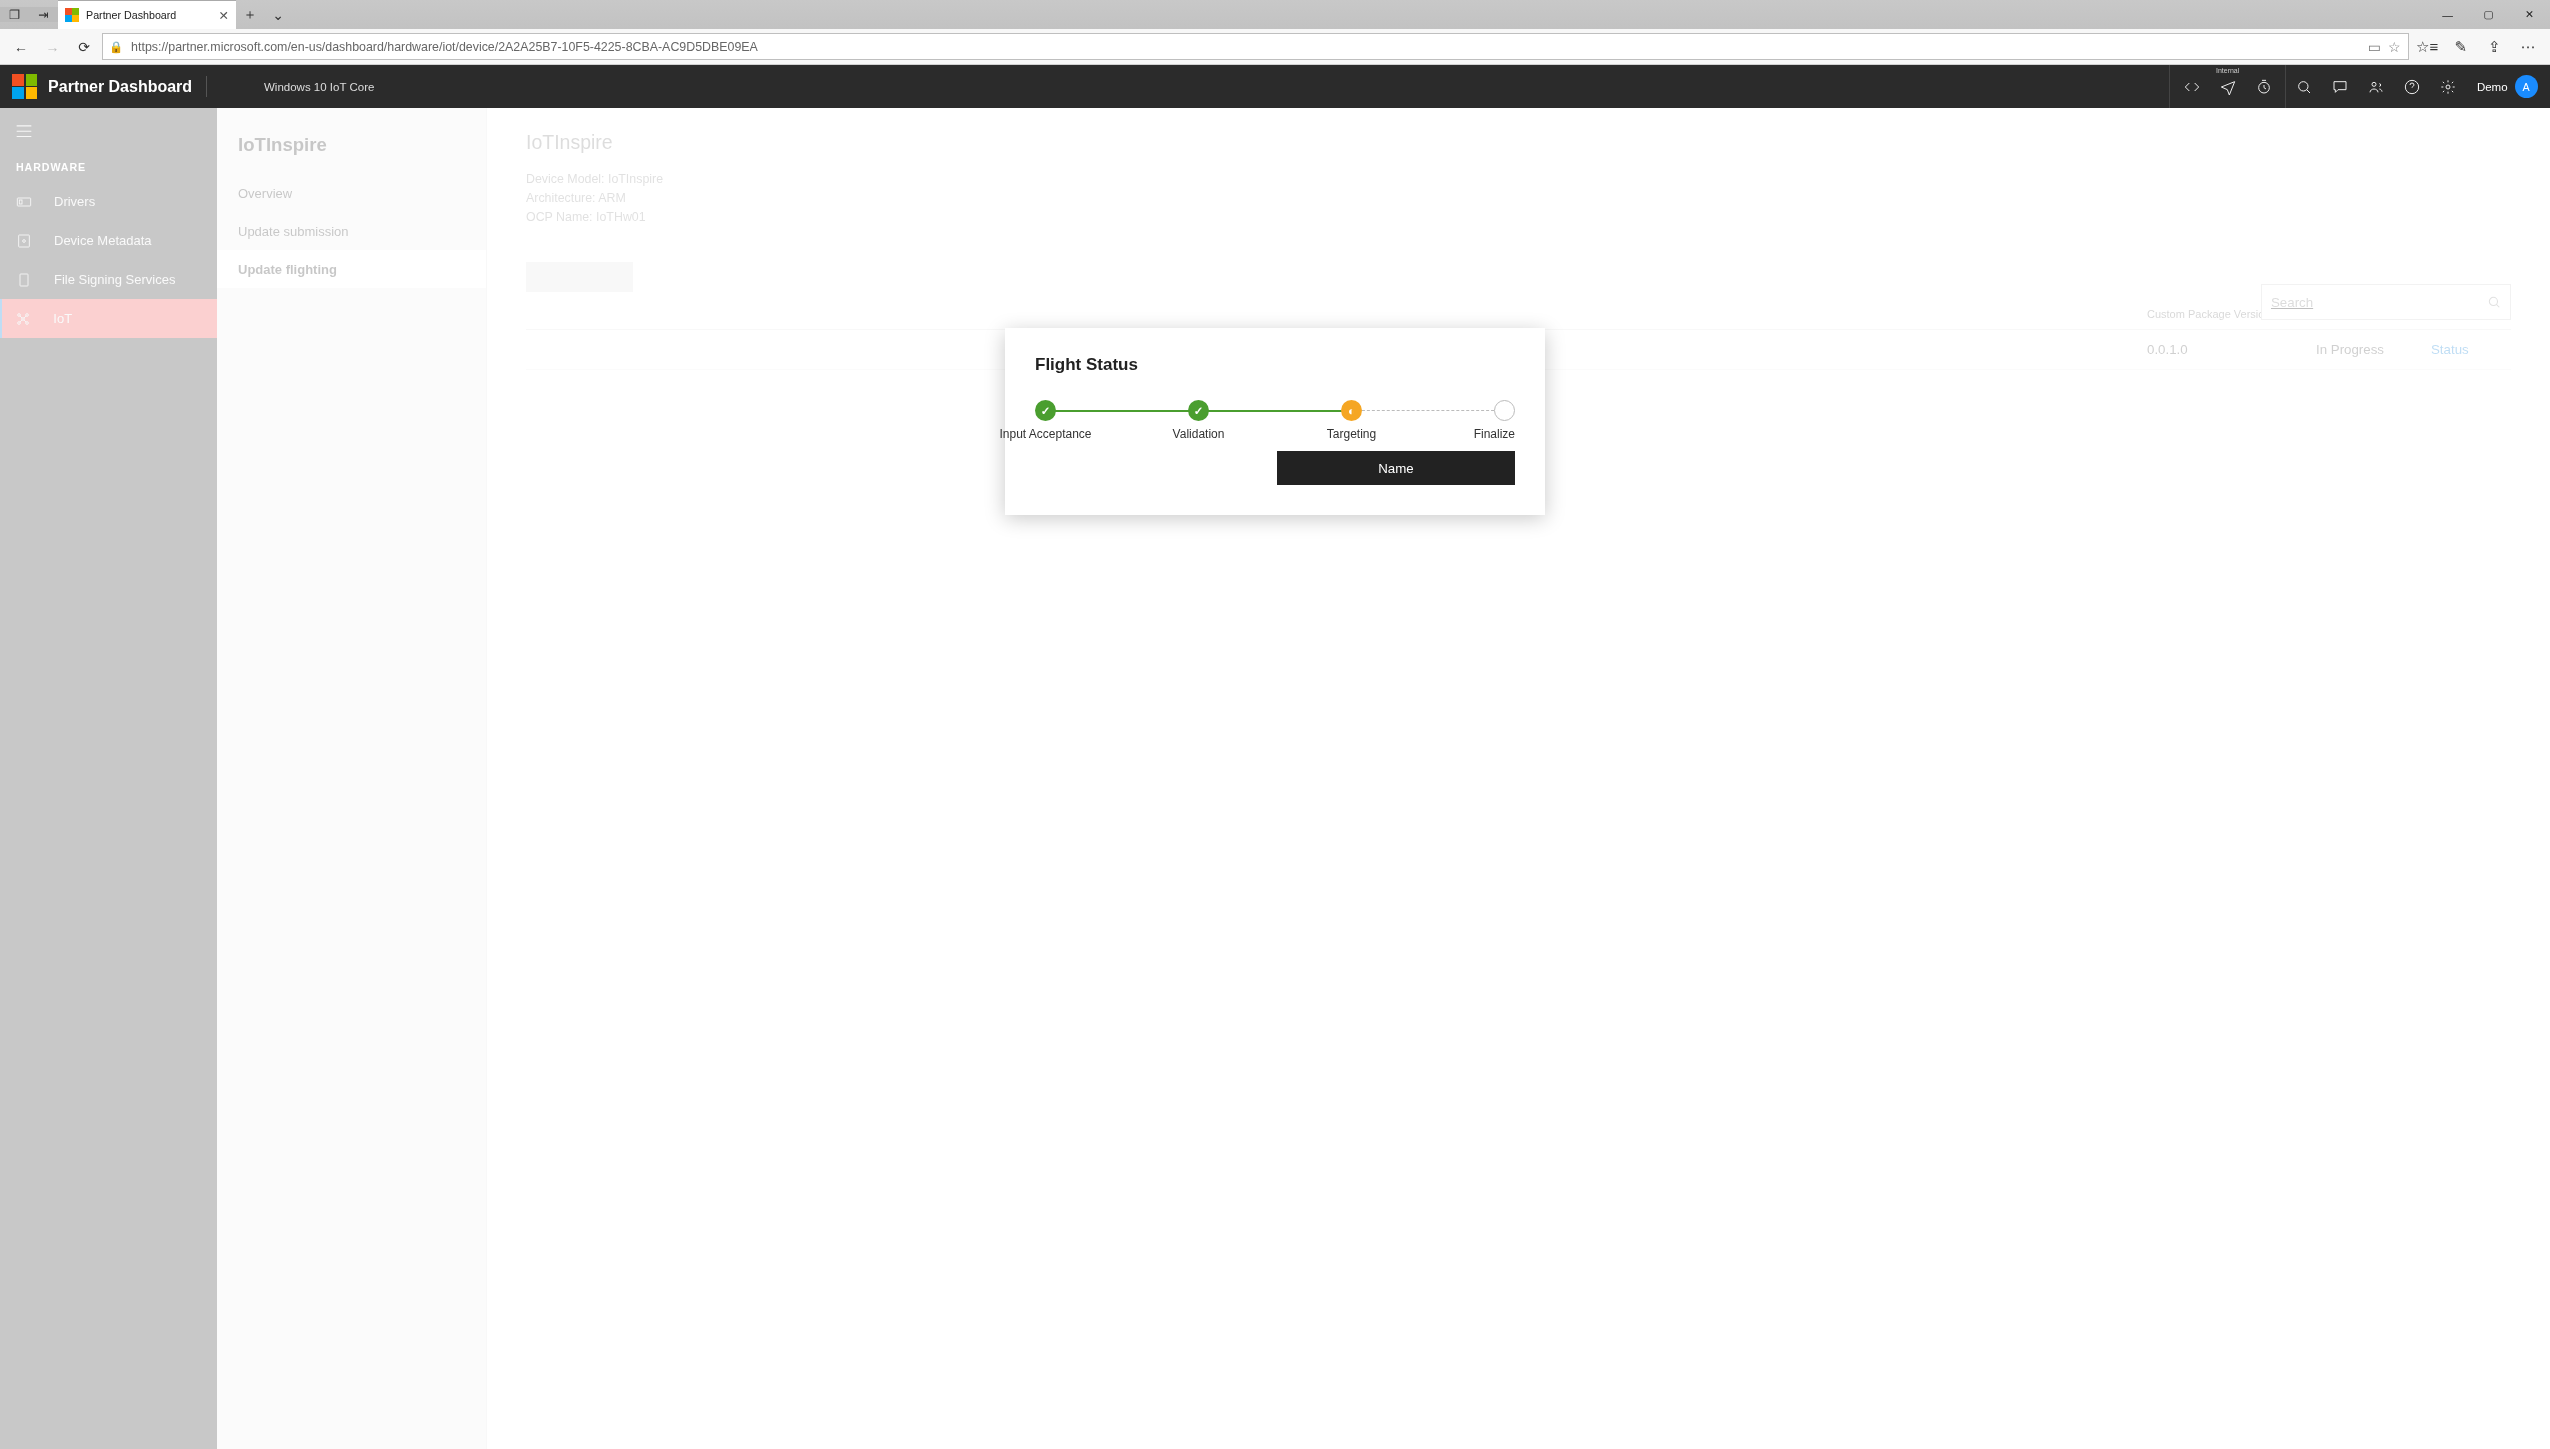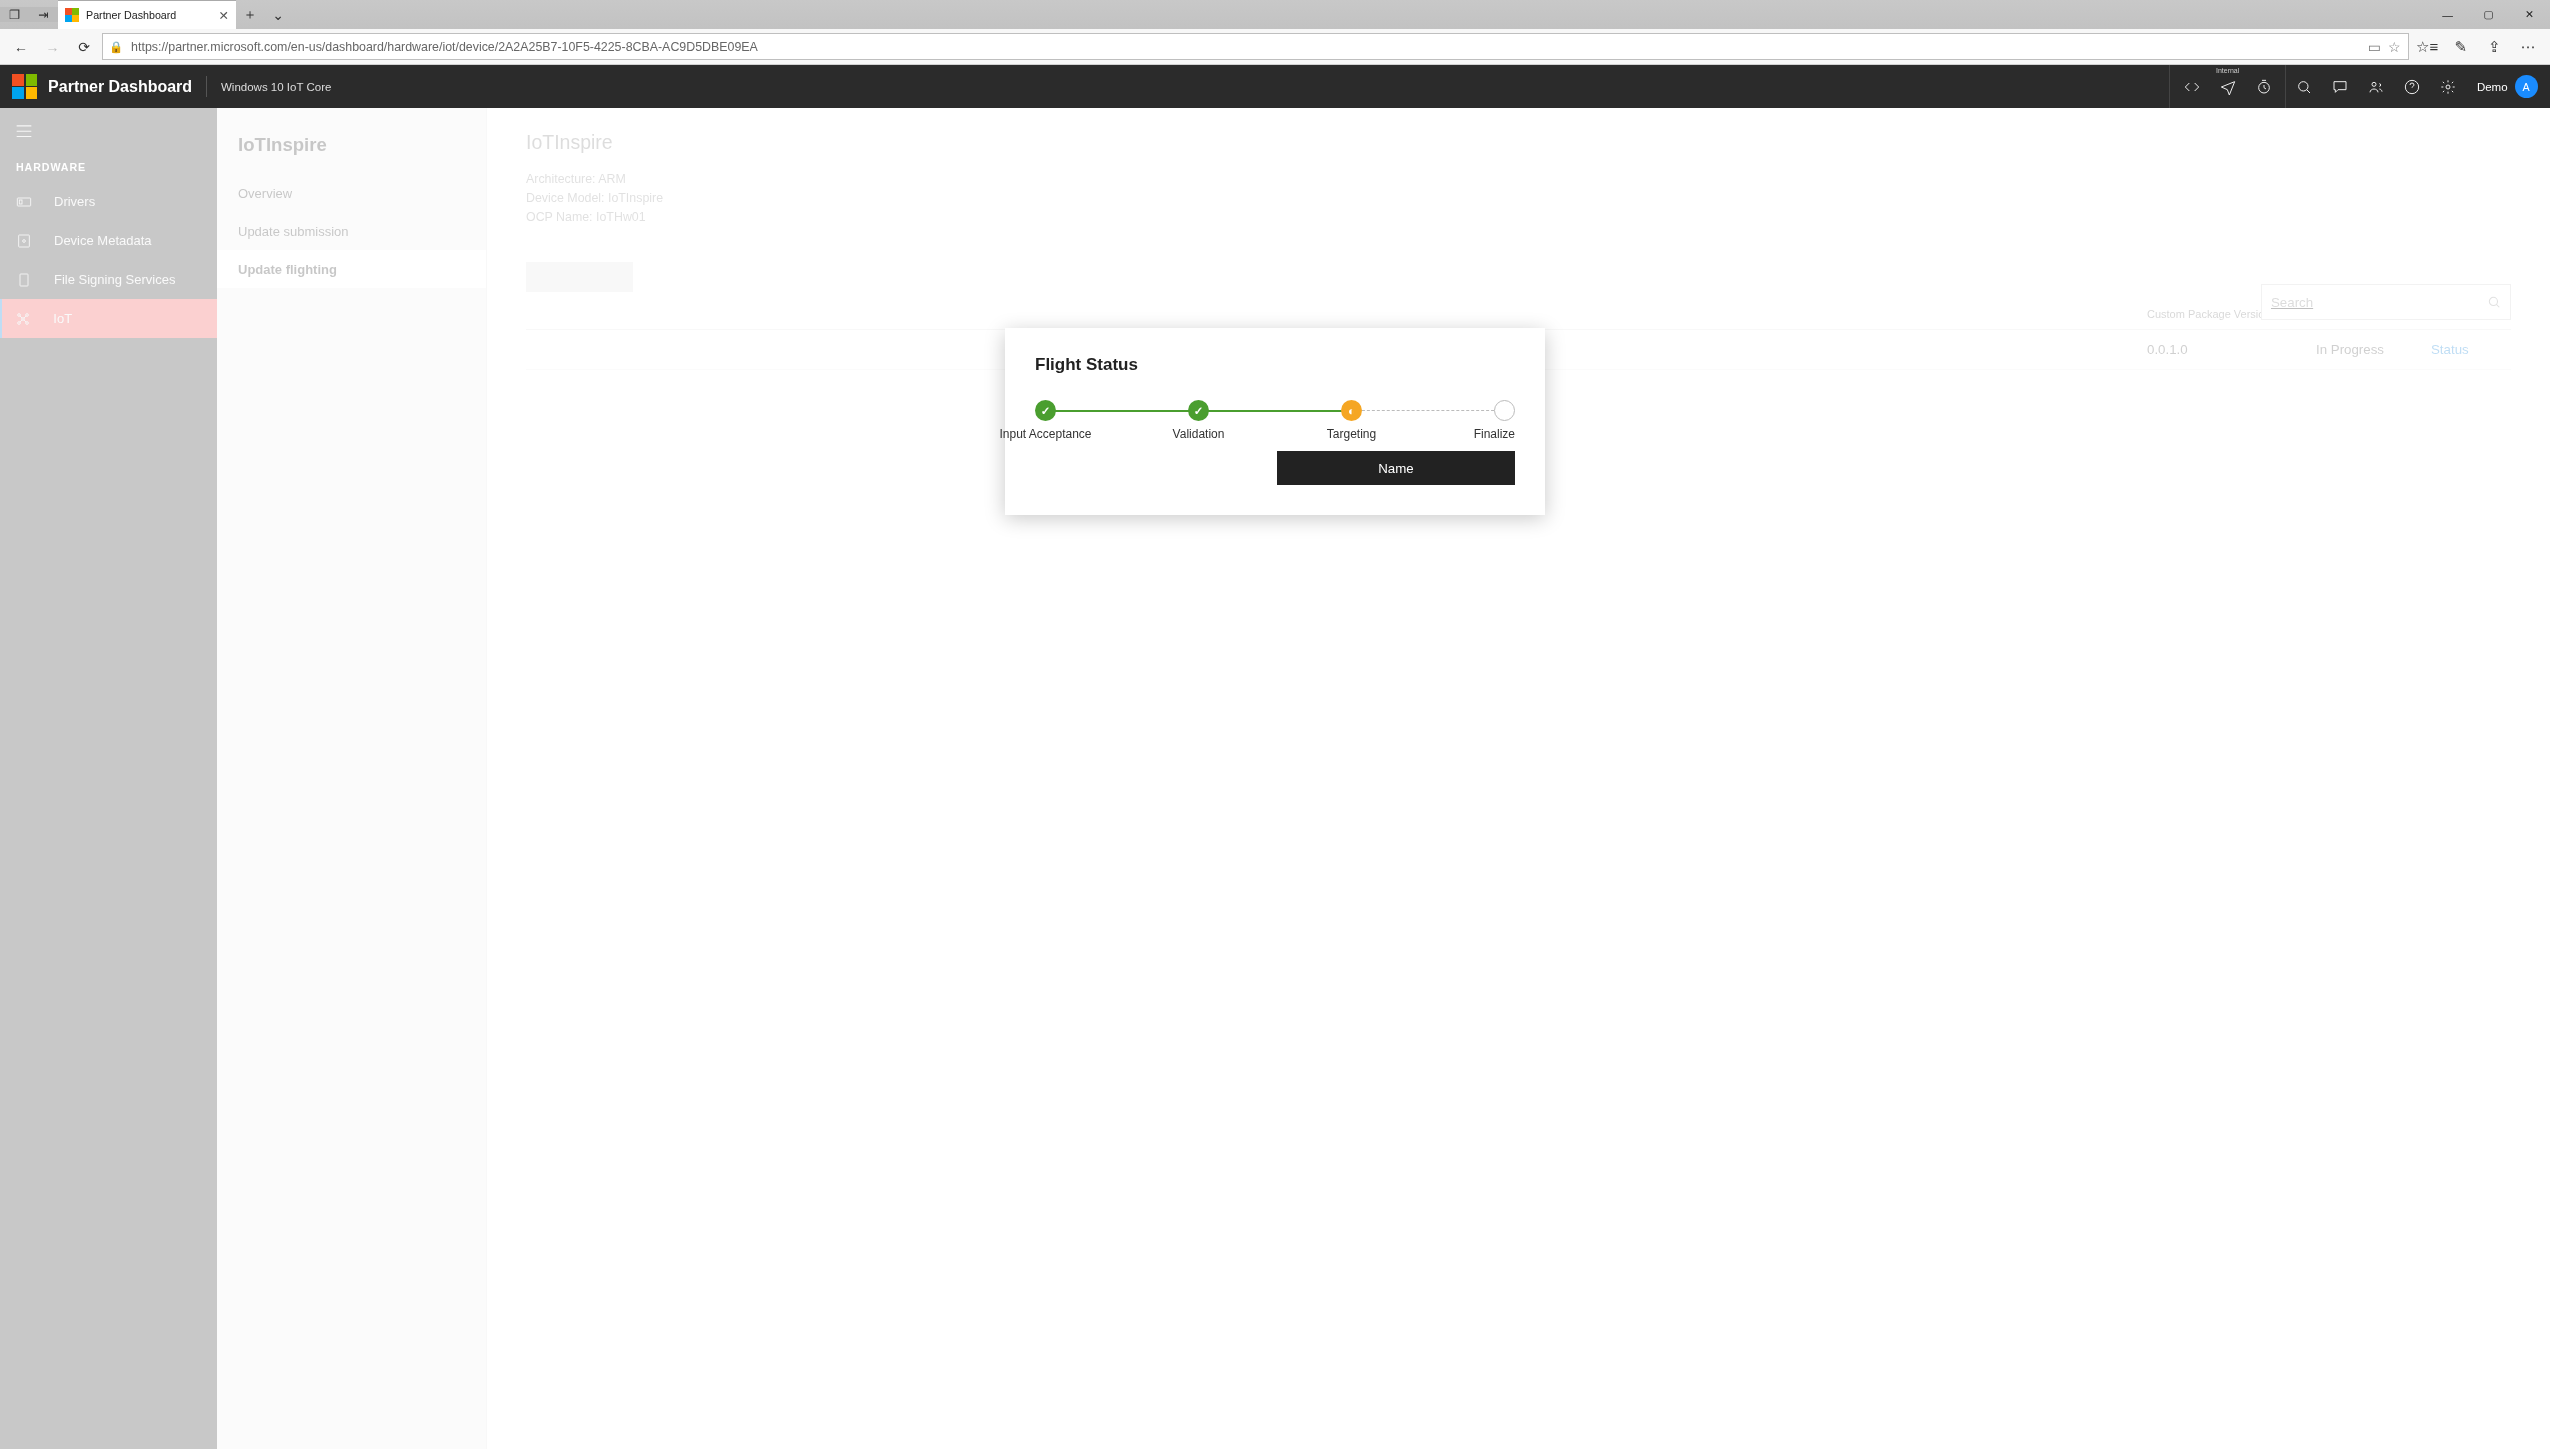--- a/index.html
+++ b/index.html
@@ -31,21 +31,21 @@
   .ab-icon { width:30px; display:flex; align-items:center; justify-content:center; color:#333; font-size:15px; }
 
   
   .page { flex:1; display:flex; flex-direction:column; min-height:0; }
   .app-header { height:43px; background:#2b2b2b; color:#fff; display:flex; align-items:center; }
   .app-logo { width:25px; height:25px; margin-left:12.4px; display:grid; grid-template-columns:1fr 1fr; grid-template-rows:1fr 1fr; gap:1.8px; }
   .app-logo span:nth-child(1){background:#f25022;} .app-logo span:nth-child(2){background:#7fba00;}
   .app-logo span:nth-child(3){background:#00a4ef;} .app-logo span:nth-child(4){background:#ffb900;}
   .app-title { font-size:16px; font-weight:600; margin-left:10.7px; white-space:nowrap; }
   .app-divider { width:0.9px; height:21px; background:#555; margin:0 14px; }
-  .app-sub { font-size:11.5px; color:#ddd; white-space:nowrap; }
+  .app-sub { font-size:11.5px; color:#ddd; white-space:nowrap;margin-left:43px; }
   .app-spacer { flex:1; }
   .app-tools { display:flex; align-items:stretch; height:100%; }
   .tool-group-dev { display:flex; align-items:center; border-left:0.9px solid #444; border-right:0.9px solid #444; position:relative; padding:0 3.6px; }
   .tool-group-dev .internal-label { position:absolute; top:1.8px; left:0; right:0; text-align:center; font-size:7px; color:#ccc; }
   .tool-btn { width:36px; height:43px; display:flex; align-items:center; justify-content:center; color:#eee; }
   .tool-btn svg { width:16px; height:16px; stroke:#eee; fill:none; stroke-width:1.5; }
   .user-chip { display:flex; align-items:center; gap:7px; padding:0 12.4px 0 10.7px; }
   .user-chip .name { font-size:11.5px; }
   .user-avatar { width:23px; height:23px; border-radius:50%; background:#1a8cff; display:flex; align-items:center; justify-content:center; font-size:10.7px; color:#fff; }
 
@@ -271,28 +271,28 @@
     <div class="sub-panel">
       <h2>IoTInspire</h2>
       <div class="sub-item">Overview</div>
       <div class="sub-item">Update submission</div>
       <div class="sub-item active">Update flighting</div>
     </div>
 
     <div class="content">
       <h2 class="device-title">IoTInspire</h2>
       <div class="meta-line">
+        <span class="label-part">Device Model:</span>
+        <span> </span>
+        <span class="value-part">IoTInspire</span>
+      </div>
+      <div class="meta-line">
         <span class="label-part">Architecture:</span>
         <span> </span>
         <span class="value-part">ARM</span>
-      </div>
-      <div class="meta-line">
-        <span class="label-part">Device Model:</span>
-        <span> </span>
-        <span class="value-part">IoTInspire</span>
       </div>
       <div class="meta-line">
         <span class="label-part">OCP Name:</span>
         <span> </span>
         <span class="value-part">IoTHw01</span>
       </div>
 
       <div class="search-box">
         <input placeholder="Search" style="">
         <svg viewBox="0 0 24 24">

